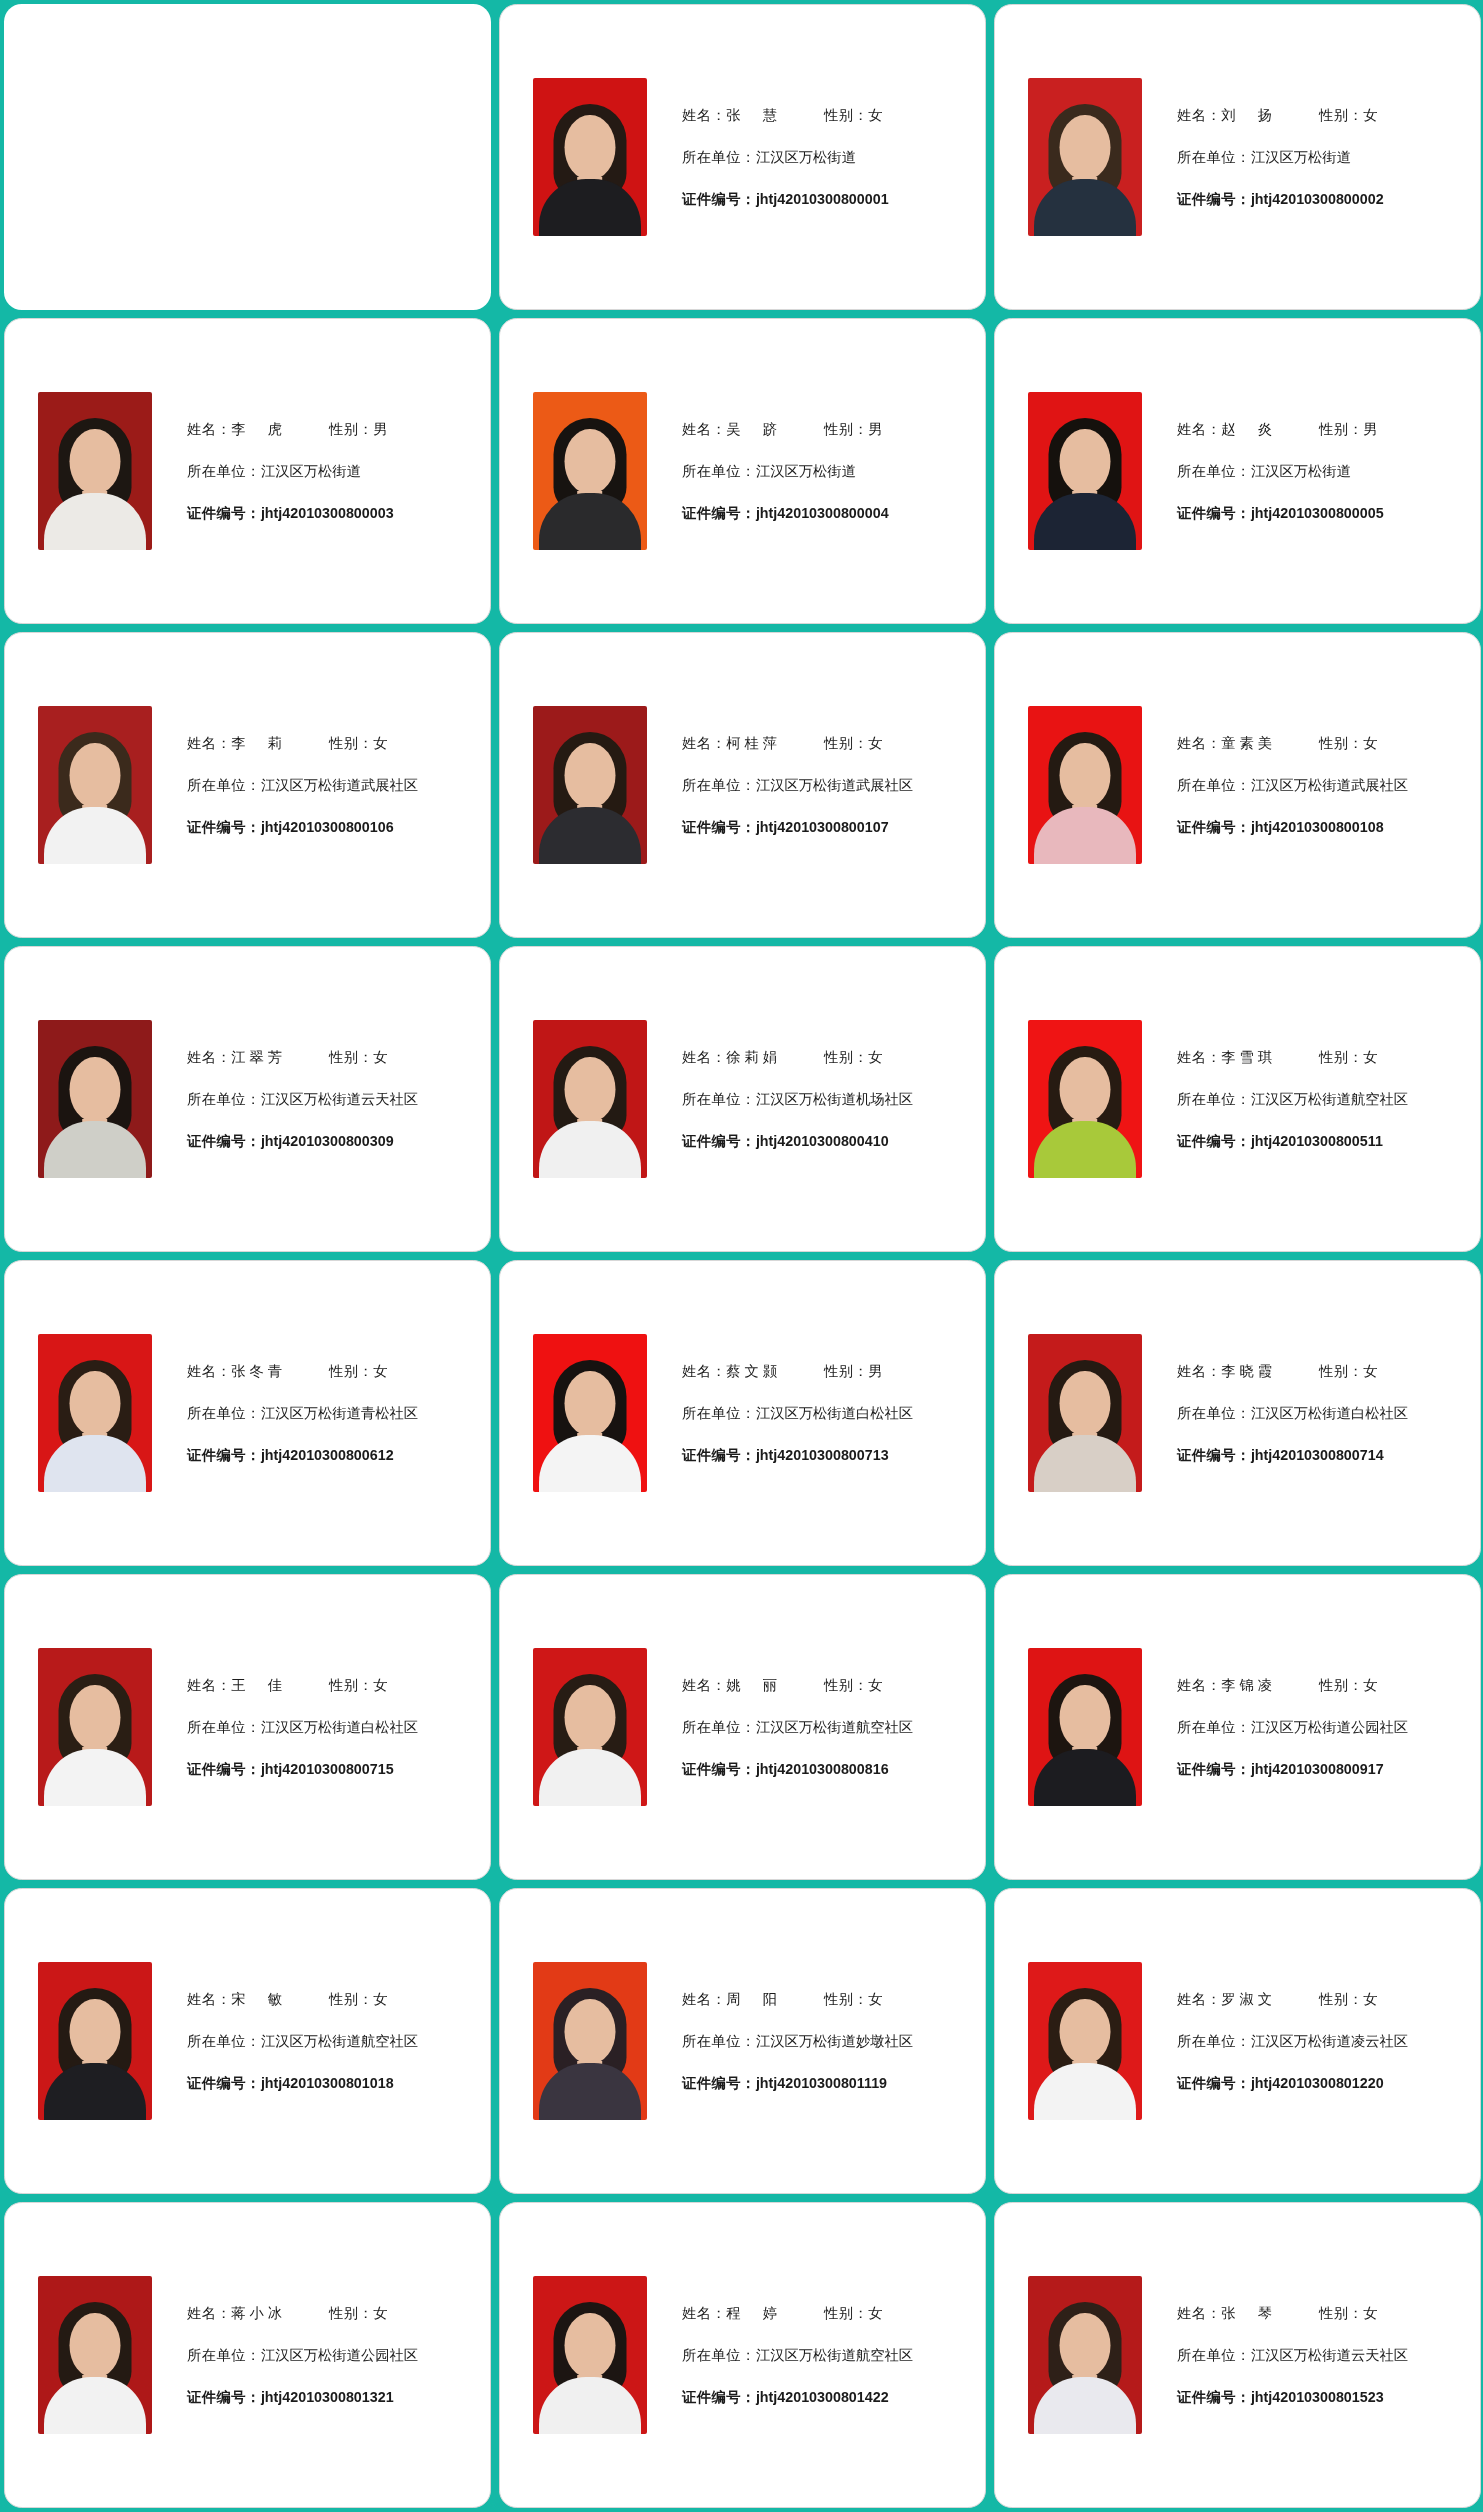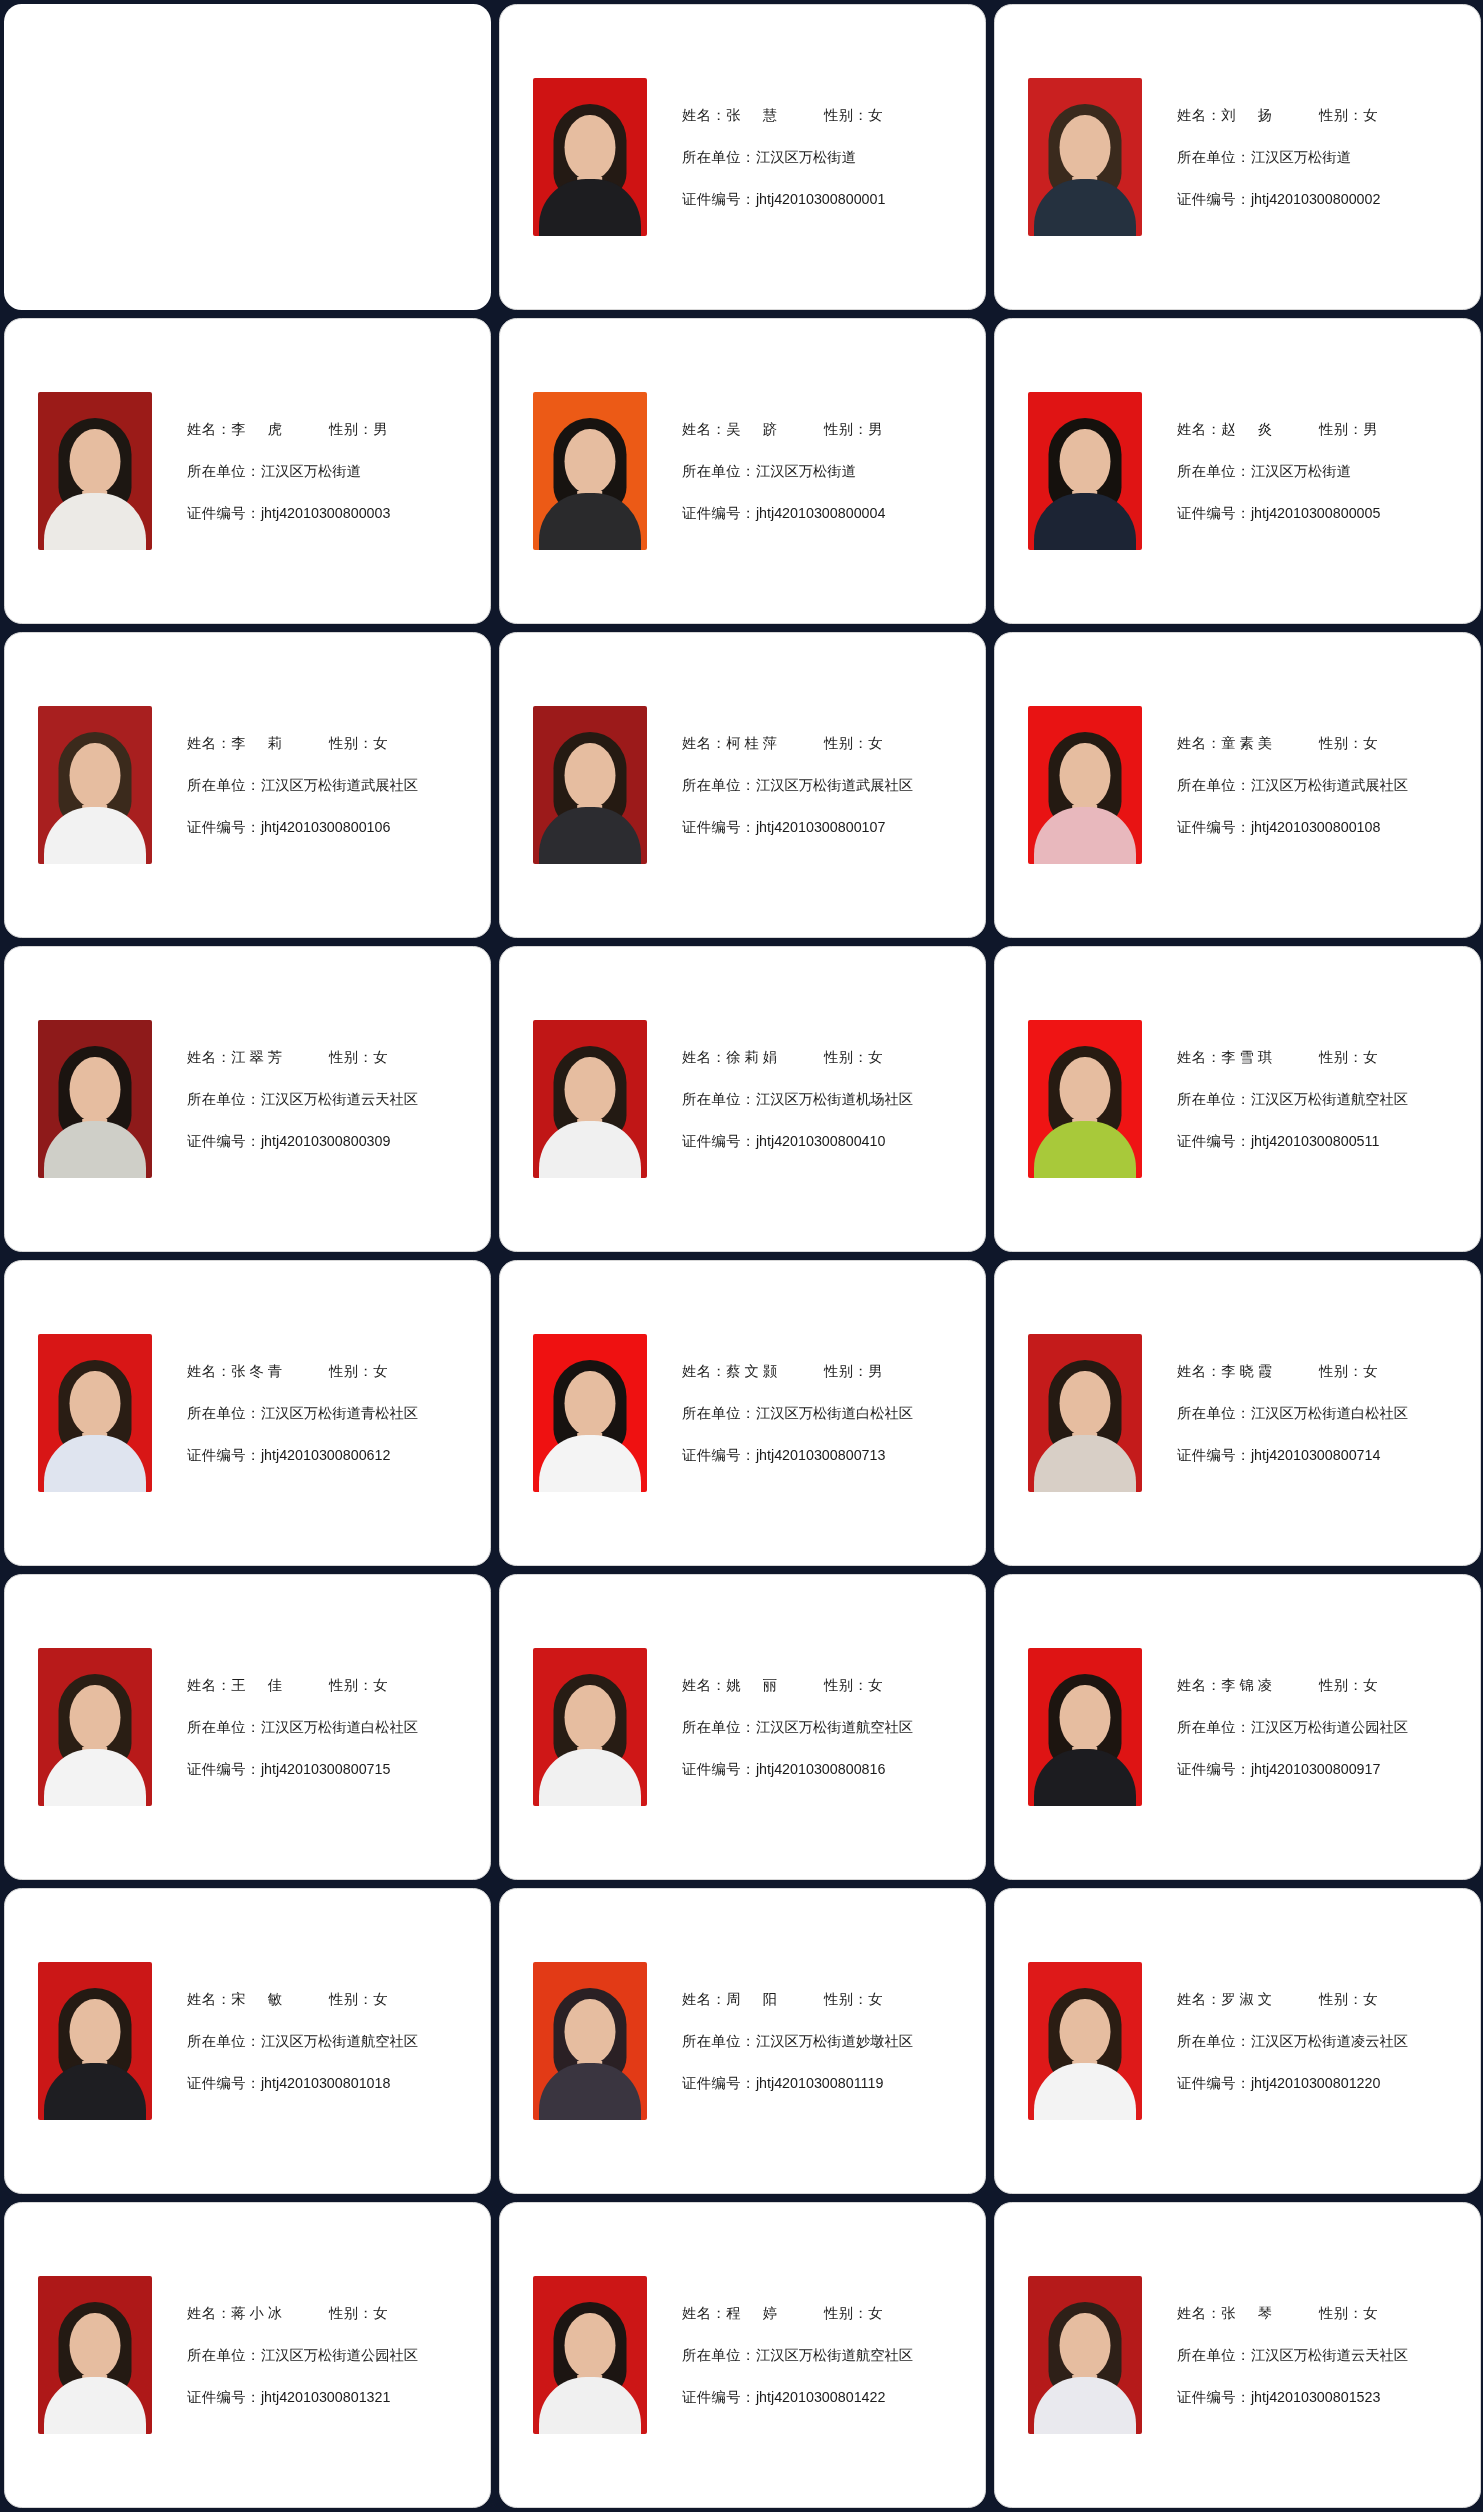--- a/index.html
+++ b/index.html
@@ -5,21 +5,21 @@
   html, body {
     margin: 0;
     padding: 0;
     background: #ffffff;
     font-family: "Liberation Sans", "DejaVu Sans", sans-serif;
   }
   #page {
     width: 1484px;
     min-height: 2513px;
     position: relative;
-    background: #0f172a;
+    background: #14b8a6;
     box-sizing: border-box;
   }
   .grid {
     display: grid;
     grid-template-columns: repeat(3, 495px);
     grid-auto-rows: 314px;
     width: 1484px;
   }
   .card {
     position: relative;
@@ -97,21 +97,21 @@
     line-height: 1;
     white-space: nowrap;
   }
   .row1 {
     display: flex;
     flex-direction: row;
     gap: 43px;
   }
   .lbl { letter-spacing: 0.5px; }
   .name-val { letter-spacing: 3.9px; }
-  .id-row { letter-spacing: 0; }
+  .id-row { letter-spacing: 0; font-weight: bold; }
 </style>
 </head>
 <body>
 
 <div id="page">
   <div class="grid">
       <div class="card empty"></div>
       <div class="card">
         <div class="photo" style="background: rgb(207, 19, 19);">
           <div class="hair" style="background: rgb(36, 26, 20);"></div>

